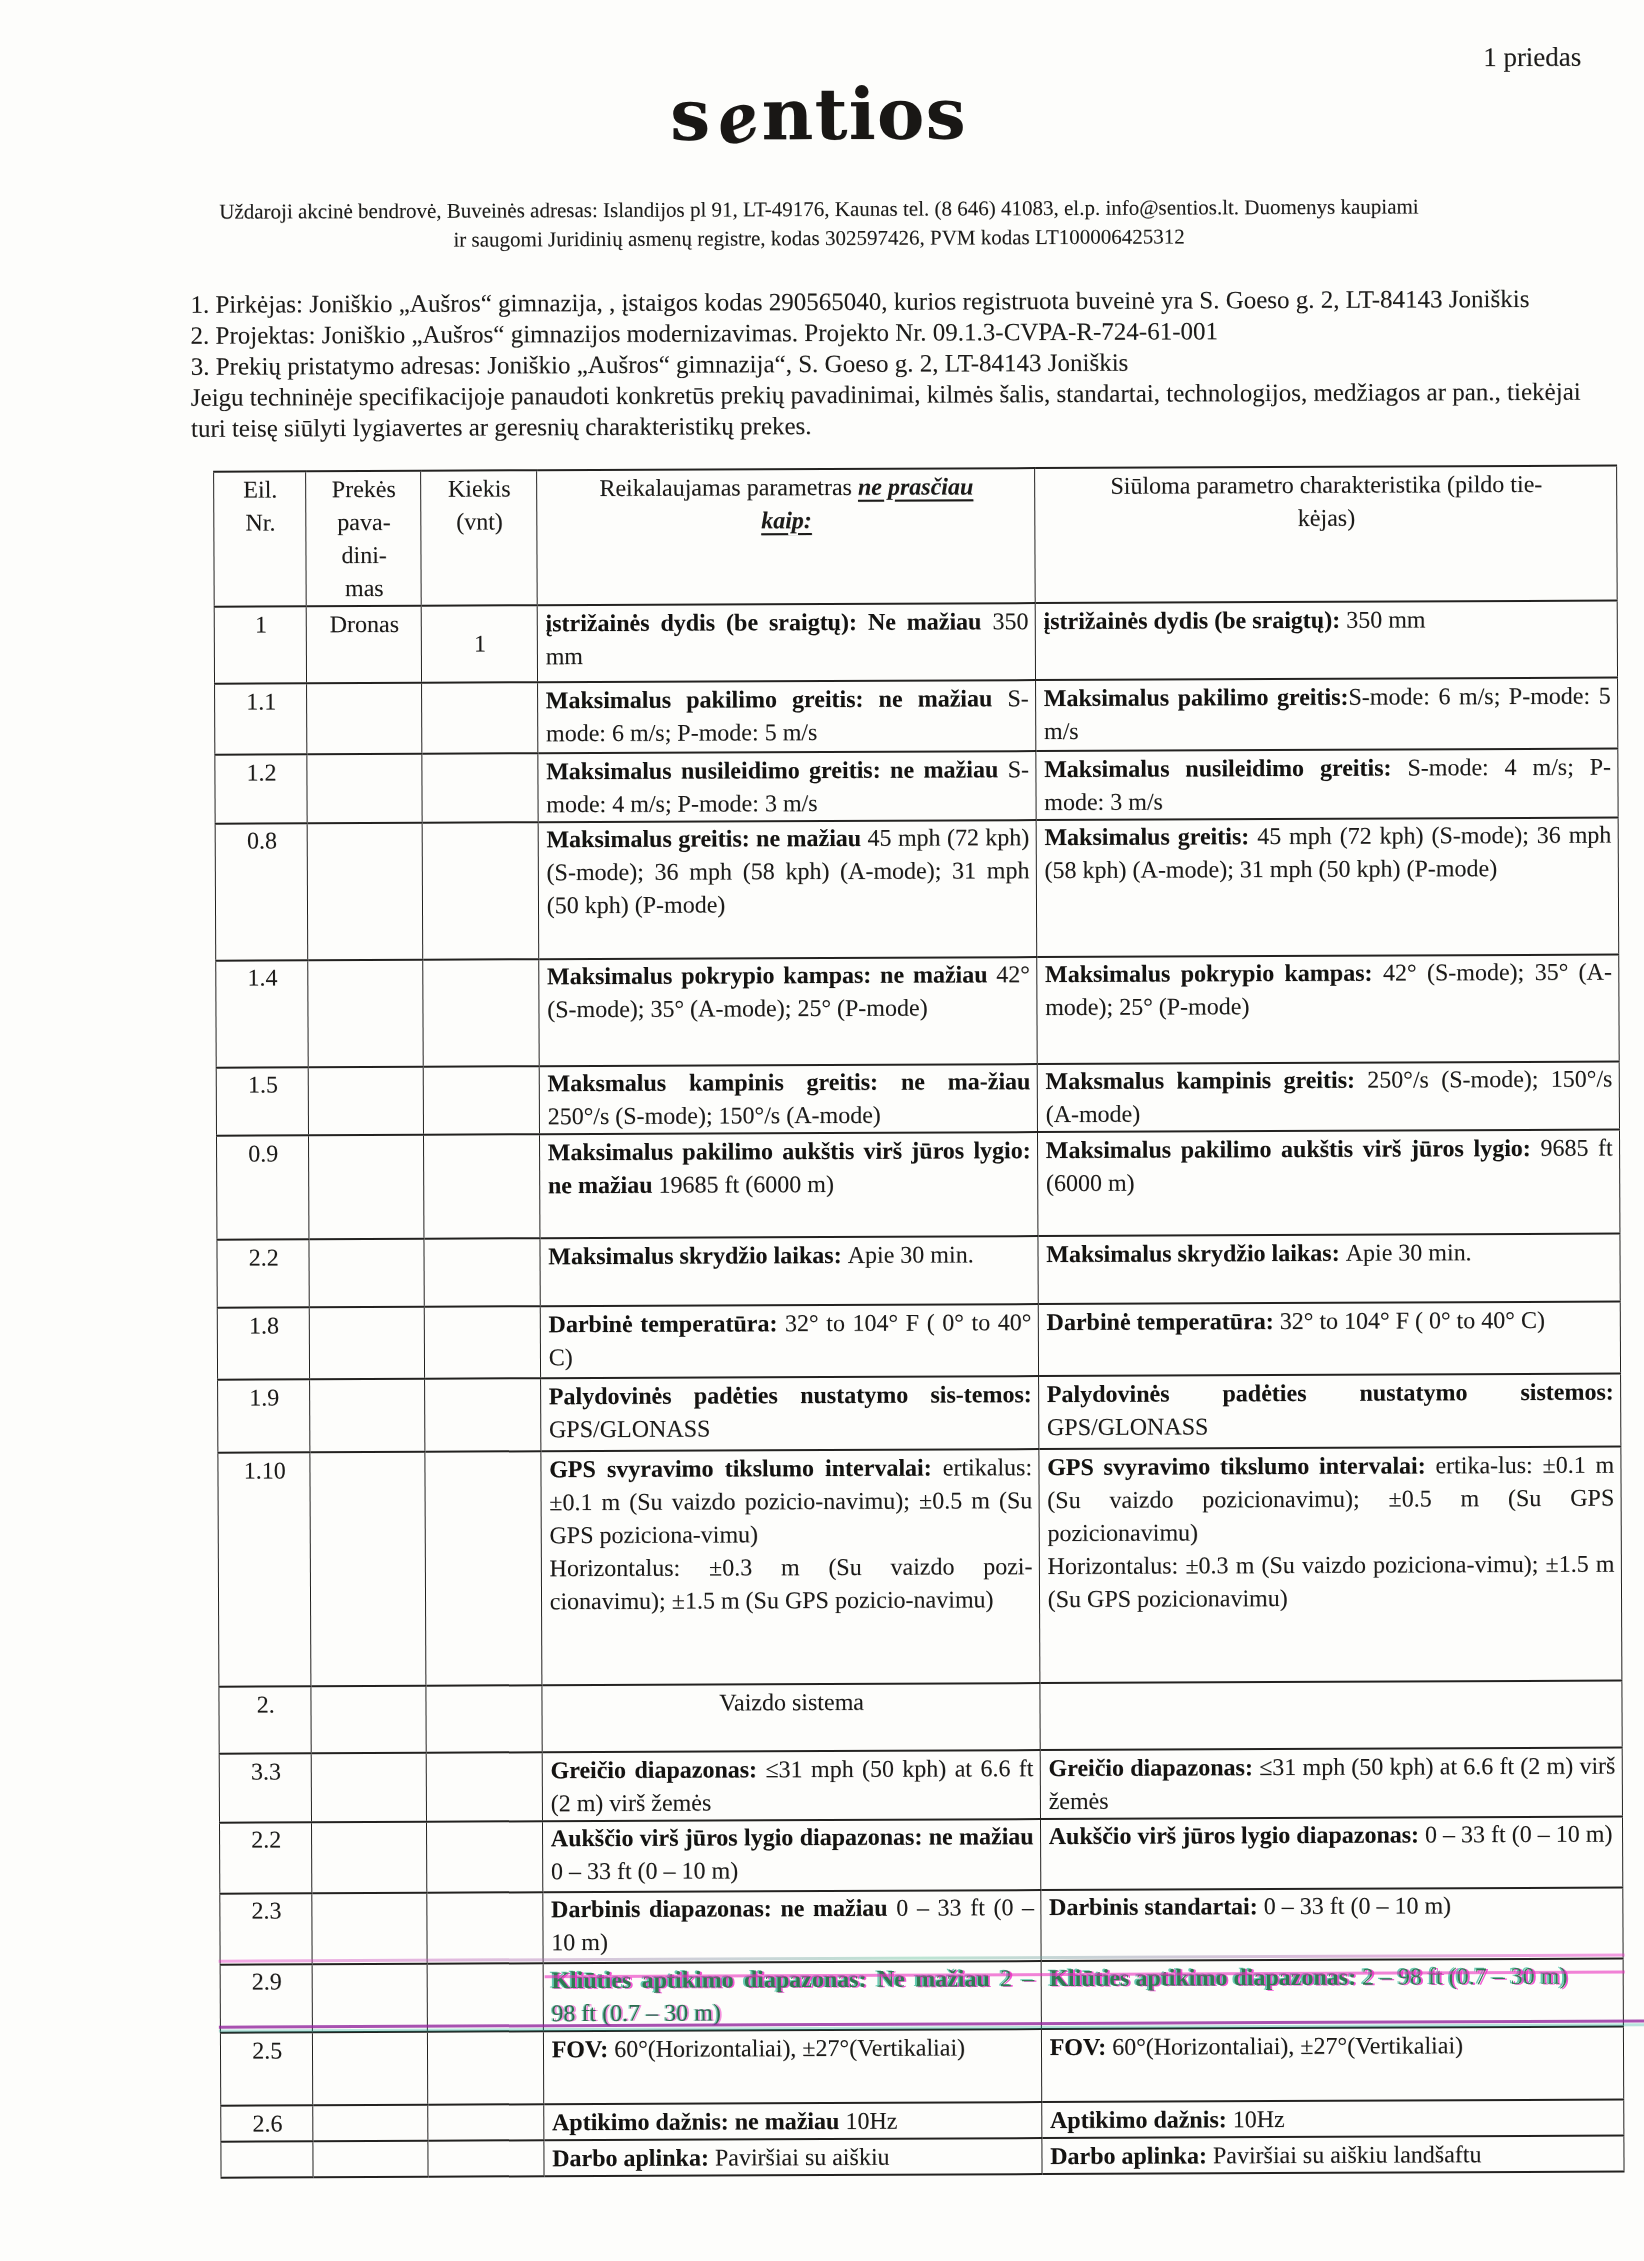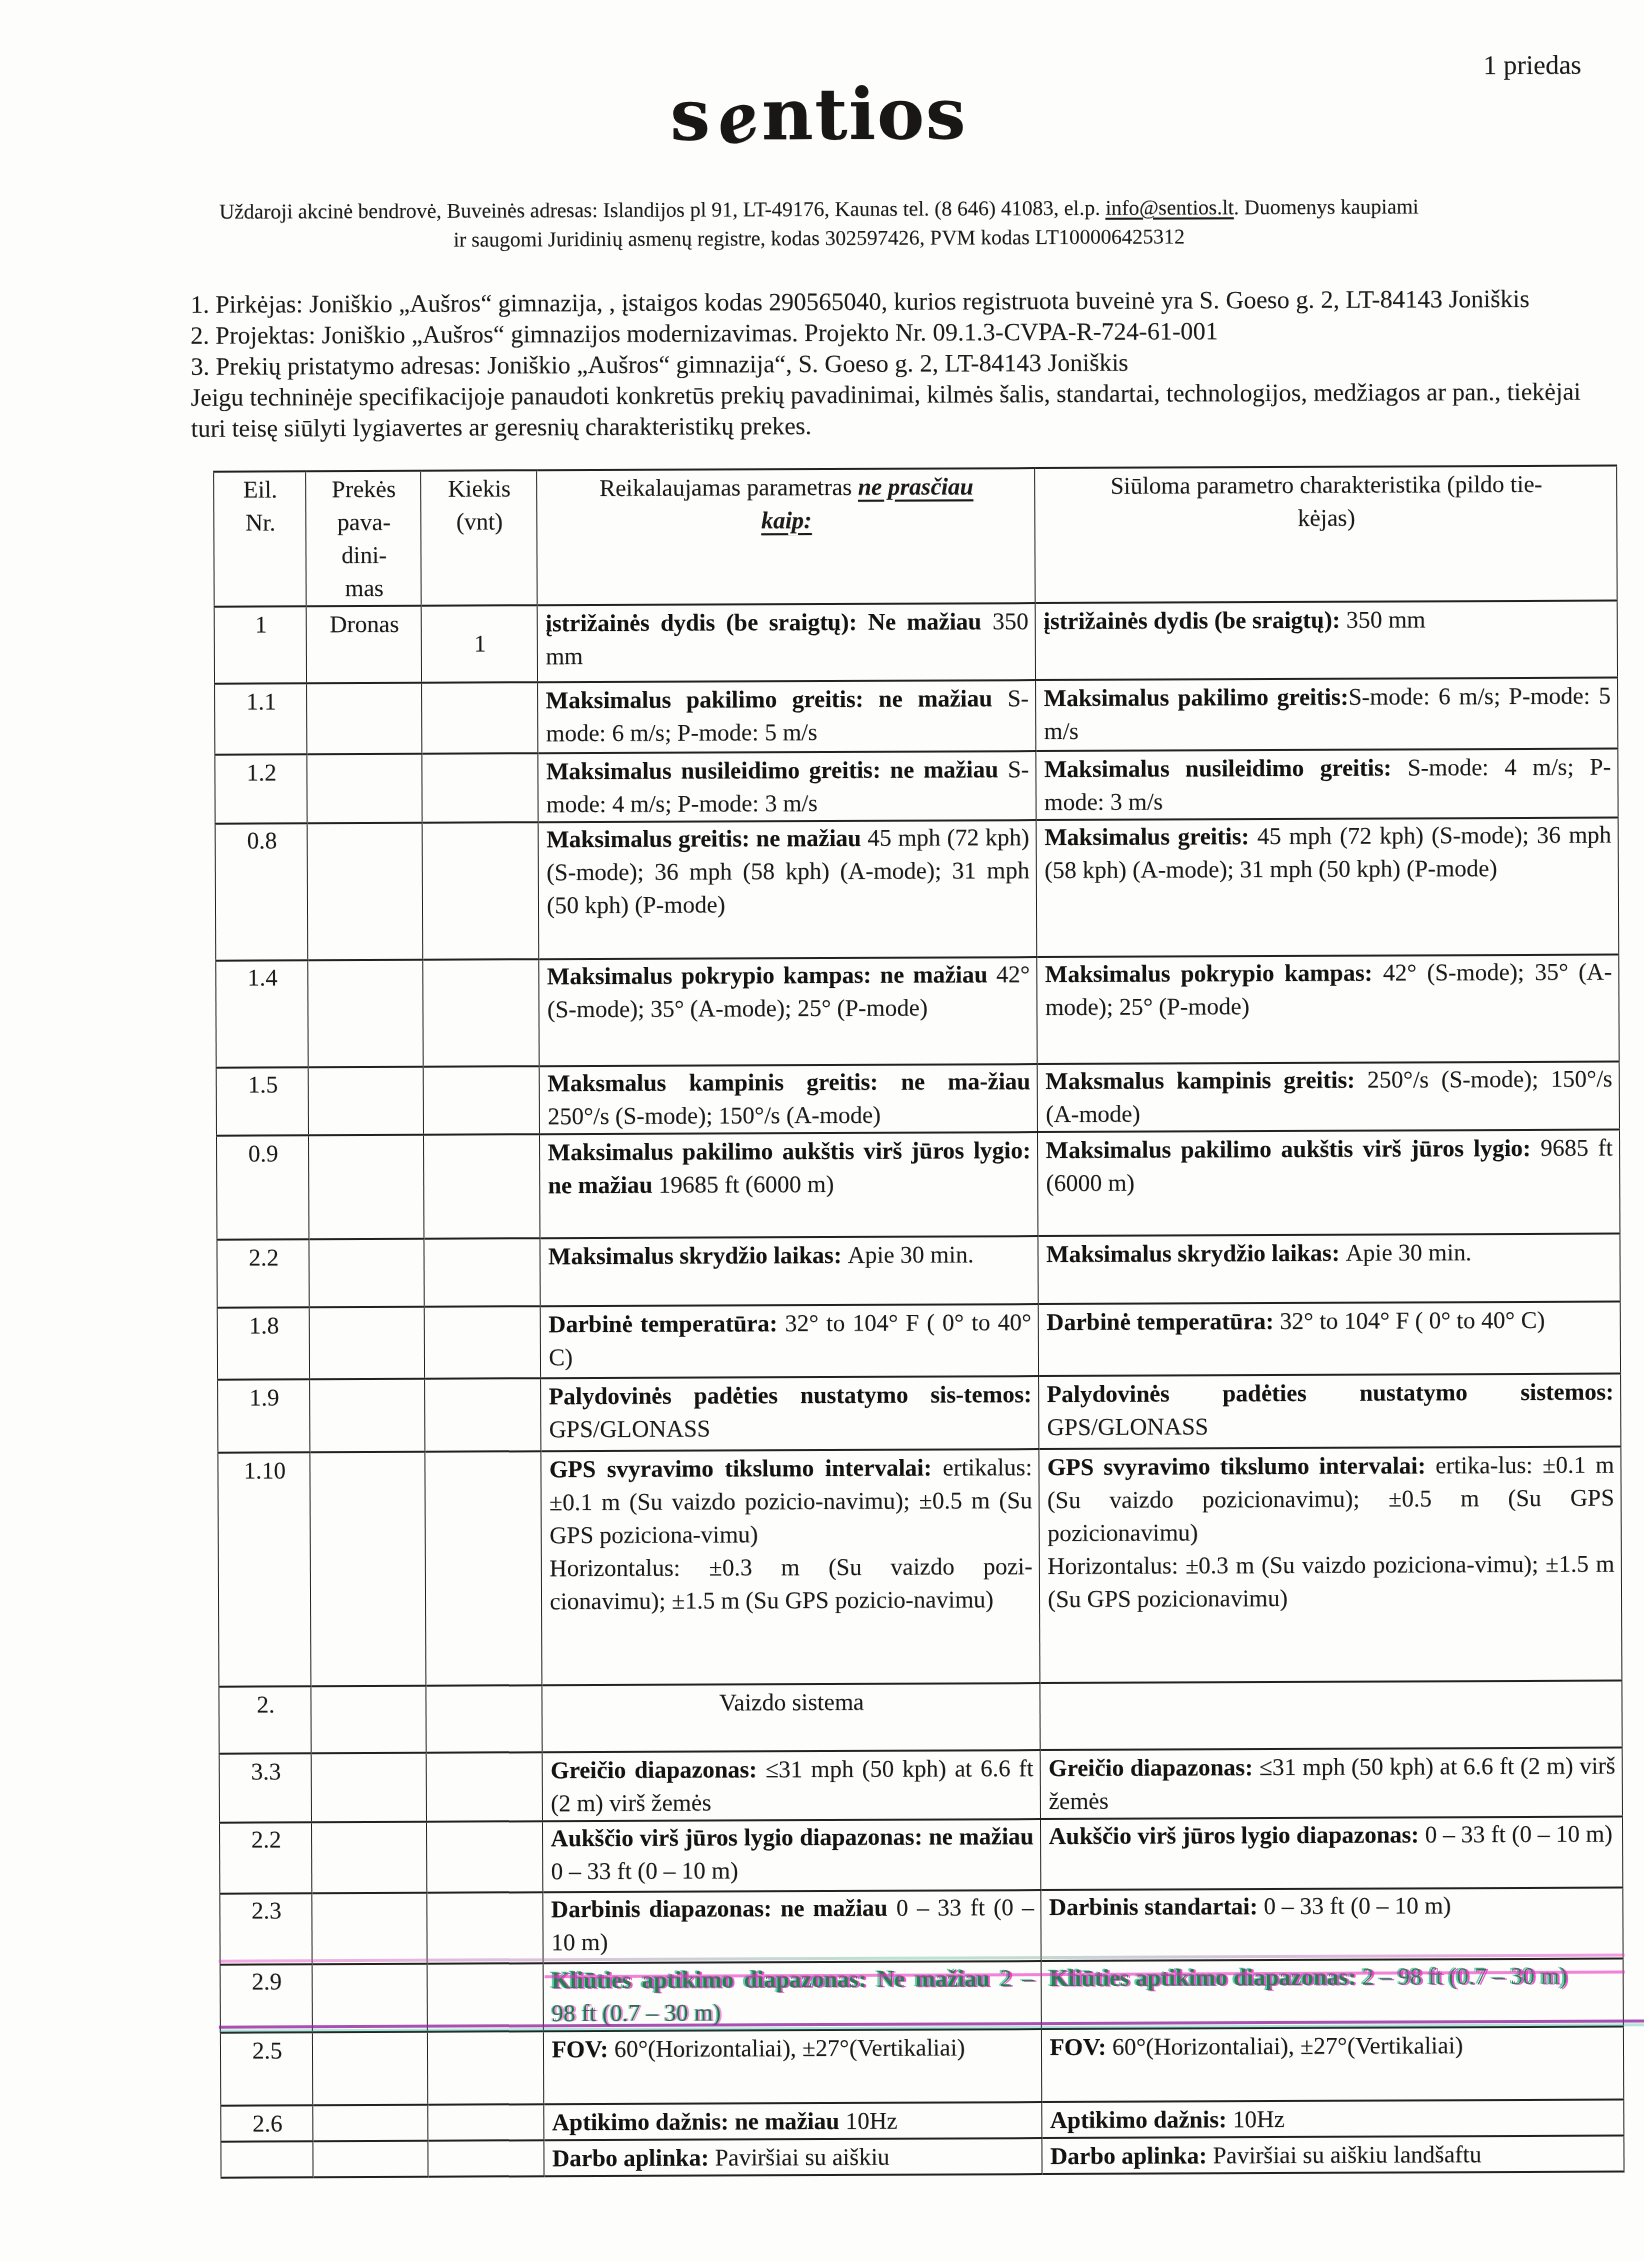--- a/index.html
+++ b/index.html
@@ -6,35 +6,35 @@
   .page{
     position:relative;width:1644px;height:2261px;background:#fdfdfb;
     overflow:hidden;font-family:"Liberation Serif",serif;color:#1d1c1a;
     margin:0 auto;
   }
   .sheet{
     position:absolute;inset:0;transform:rotate(-0.25deg);transform-origin:50% 40%;
     text-shadow:0.3px 0.3px 0.5px rgba(25,25,25,0.28);
   }
   
-  .priedas{position:absolute;top:53px;right:59px;font-size:27px;}
+  .priedas{position:absolute;top:45px;right:59px;font-size:27px;}
   .logo{
     position:absolute;top:72px;left:0;right:0;text-align:center;
     font-family:"DejaVu Serif",serif;font-weight:bold;font-size:71px;
     letter-spacing:1.3px;color:#191715;
   }
   .logo .logo-e{
     display:inline-block;font-style:italic;font-weight:600;
     transform:rotate(-14deg) translateY(3.9px) scale(0.94);margin:0 1.9px;
   }
   .company{
     position:absolute;top:195px;left:19.3px;right:19.3px;text-align:center;
     font-size:21px;line-height:29px;
   }
-  .u{text-decoration:underline;text-underline-offset:3.2px;}
+  .u{text-underline-offset:3.2px;}
   .intro{position:absolute;top:286px;left:193px;width:1416px;font-size:25px;line-height:31px;}
   .intro p{margin:0;text-align:left;}
   
   .table-wrap{position:absolute;top:468px;left:215px;width:1406px;}
   table.spec{
     width:1402px;table-layout:fixed;border-collapse:collapse;
     font-size:24px;line-height:33px;color:#1c1b19;
   }
   table.spec td{
     border:1.9px solid #232220;border-top-width:2.6px;border-bottom-width:2.6px;

